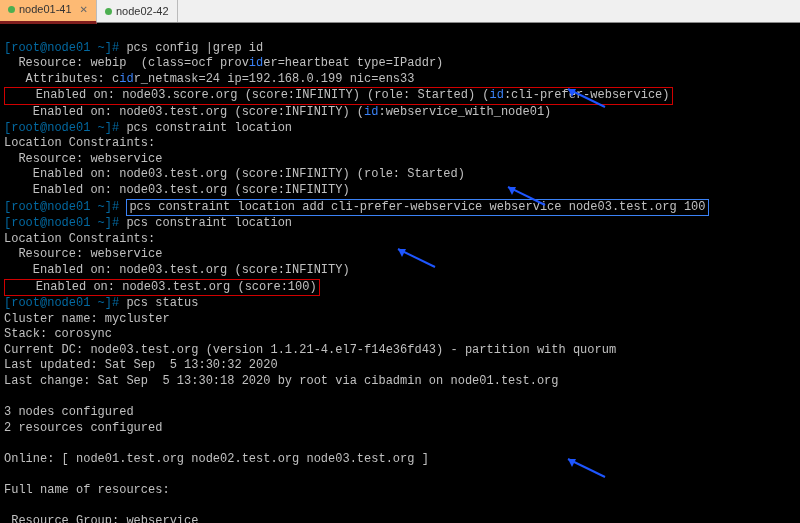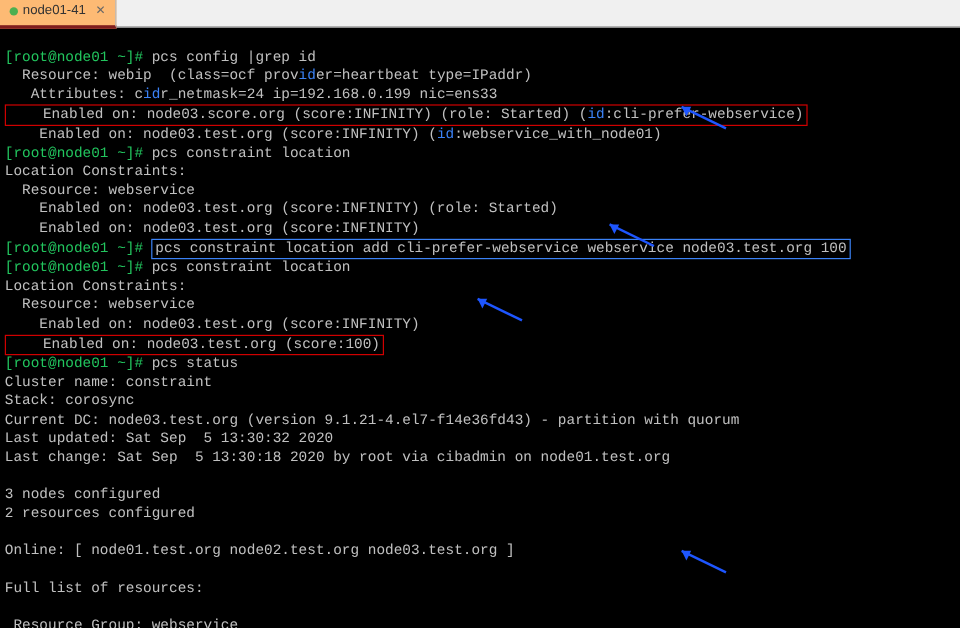--- a/index.html
+++ b/index.html
@@ -3,37 +3,41 @@
 <meta charset="utf-8">
 <style>
   body{margin:0;background:#000;font-family:"Courier New",monospace;font-size:12px;color:#c0c0c0;line-height:1.3}
   .tabbar{background:#f0f0f0;height:22px;display:flex;align-items:center;border-bottom:1px solid #888;font-family:Arial,sans-serif;font-size:11px;color:#333}
   .tab{display:flex;align-items:center;gap:4px;height:100%;padding:0 8px;border-right:1px solid #bbb;cursor:pointer}
   .tab.active{background:#fdba74;border-bottom:3px solid #7f1d1d}
   .tab .dot{width:7px;height:7px;border-radius:50%;background:#4caf50;display:inline-block}
   .tab .dot.idle{background:#2196f3}
   .tab .x{color:#666;margin-left:4px;font-size:10px}
   .term{padding:2px 4px 8px 4px;white-space:pre;overflow:hidden}
-  .prompt{color:#22c55e}
+  .prompt{color:#0369a1}
   .hl{color:#3b82f6}
   .rbox{border:1px solid #d00000;padding:0 2px;display:inline-block}
   .rbox-line{border:1px solid #3b82f6;padding:0 2px;display:inline-block}
   .arrow{position:absolute;pointer-events:none}
   .arrow svg line{stroke:#1e56ff;stroke-width:2}
   .arrow svg polygon{fill:#1e56ff}
   .wrap{position:relative}
 </style>
 </head>
 <body>
 
 <div class="tabbar">
   <div class="tab active">
     <span class="dot"></span>
     <span>node01-41</span>
     <span class="x">✕</span>
+  </div>
+  <div class="tab">
+    <span class="dot"></span>
+    <span>node02-42</span>
   </div>
 </div>
 
 <div class="wrap">
 <div class="term">
 <span class="prompt">[root@node01 ~]#</span> <span>pcs config |grep id</span>
 <span>  Resource: webip  (class=ocf prov</span><span class="hl">id</span><span>er=heartbeat type=IPaddr)</span>
 <span>   Attributes: c</span><span class="hl">id</span><span>r_netmask=24 ip=192.168.0.199 nic=ens33</span>
 <span class="rbox"><span>    Enabled on: node03.score.org (score:INFINITY) (role: Started) (</span><span class="hl">id</span><span>:cli-prefer-webservice)</span></span>
 <span>    Enabled on: node03.test.org (score:INFINITY) (</span><span class="hl">id</span><span>:webservice_with_node01)</span>
@@ -42,32 +46,32 @@
 <span>  Resource: webservice</span>
 <span>    Enabled on: node03.test.org (score:INFINITY) (role: Started)</span>
 <span>    Enabled on: node03.test.org (score:INFINITY)</span>
 <span class="prompt">[root@node01 ~]#</span> <span class="rbox-line"><span>pcs constraint location add cli-prefer-webservice webservice node03.test.org 100</span></span>
 <span class="prompt">[root@node01 ~]#</span> <span>pcs constraint location</span>
 <span>Location Constraints:</span>
 <span>  Resource: webservice</span>
 <span>    Enabled on: node03.test.org (score:INFINITY)</span>
 <span class="rbox"><span>    Enabled on: node03.test.org (score:100)</span></span>
 <span class="prompt">[root@node01 ~]#</span> <span>pcs status</span>
-<span>Cluster name: constraint</span>
+<span>Cluster name: mycluster</span>
 <span>Stack: corosync</span>
-<span>Current DC: node03.test.org (version 9.1.21-4.el7-f14e36fd43) - partition with quorum</span>
+<span>Current DC: node03.test.org (version 1.1.21-4.el7-f14e36fd43) - partition with quorum</span>
 <span>Last updated: Sat Sep  5 13:30:32 2020</span>
 <span>Last change: Sat Sep  5 13:30:18 2020 by root via cibadmin on node01.test.org</span>
 
 <span>3 nodes configured</span>
 <span>2 resources configured</span>
 
 <span>Online: [ node01.test.org node02.test.org node03.test.org ]</span>
 
-<span>Full list of resources:</span>
+<span>Full name of resources:</span>
 
 <span> Resource Group: webservice</span>
 
 
 
 
 
 
  
 </div>

